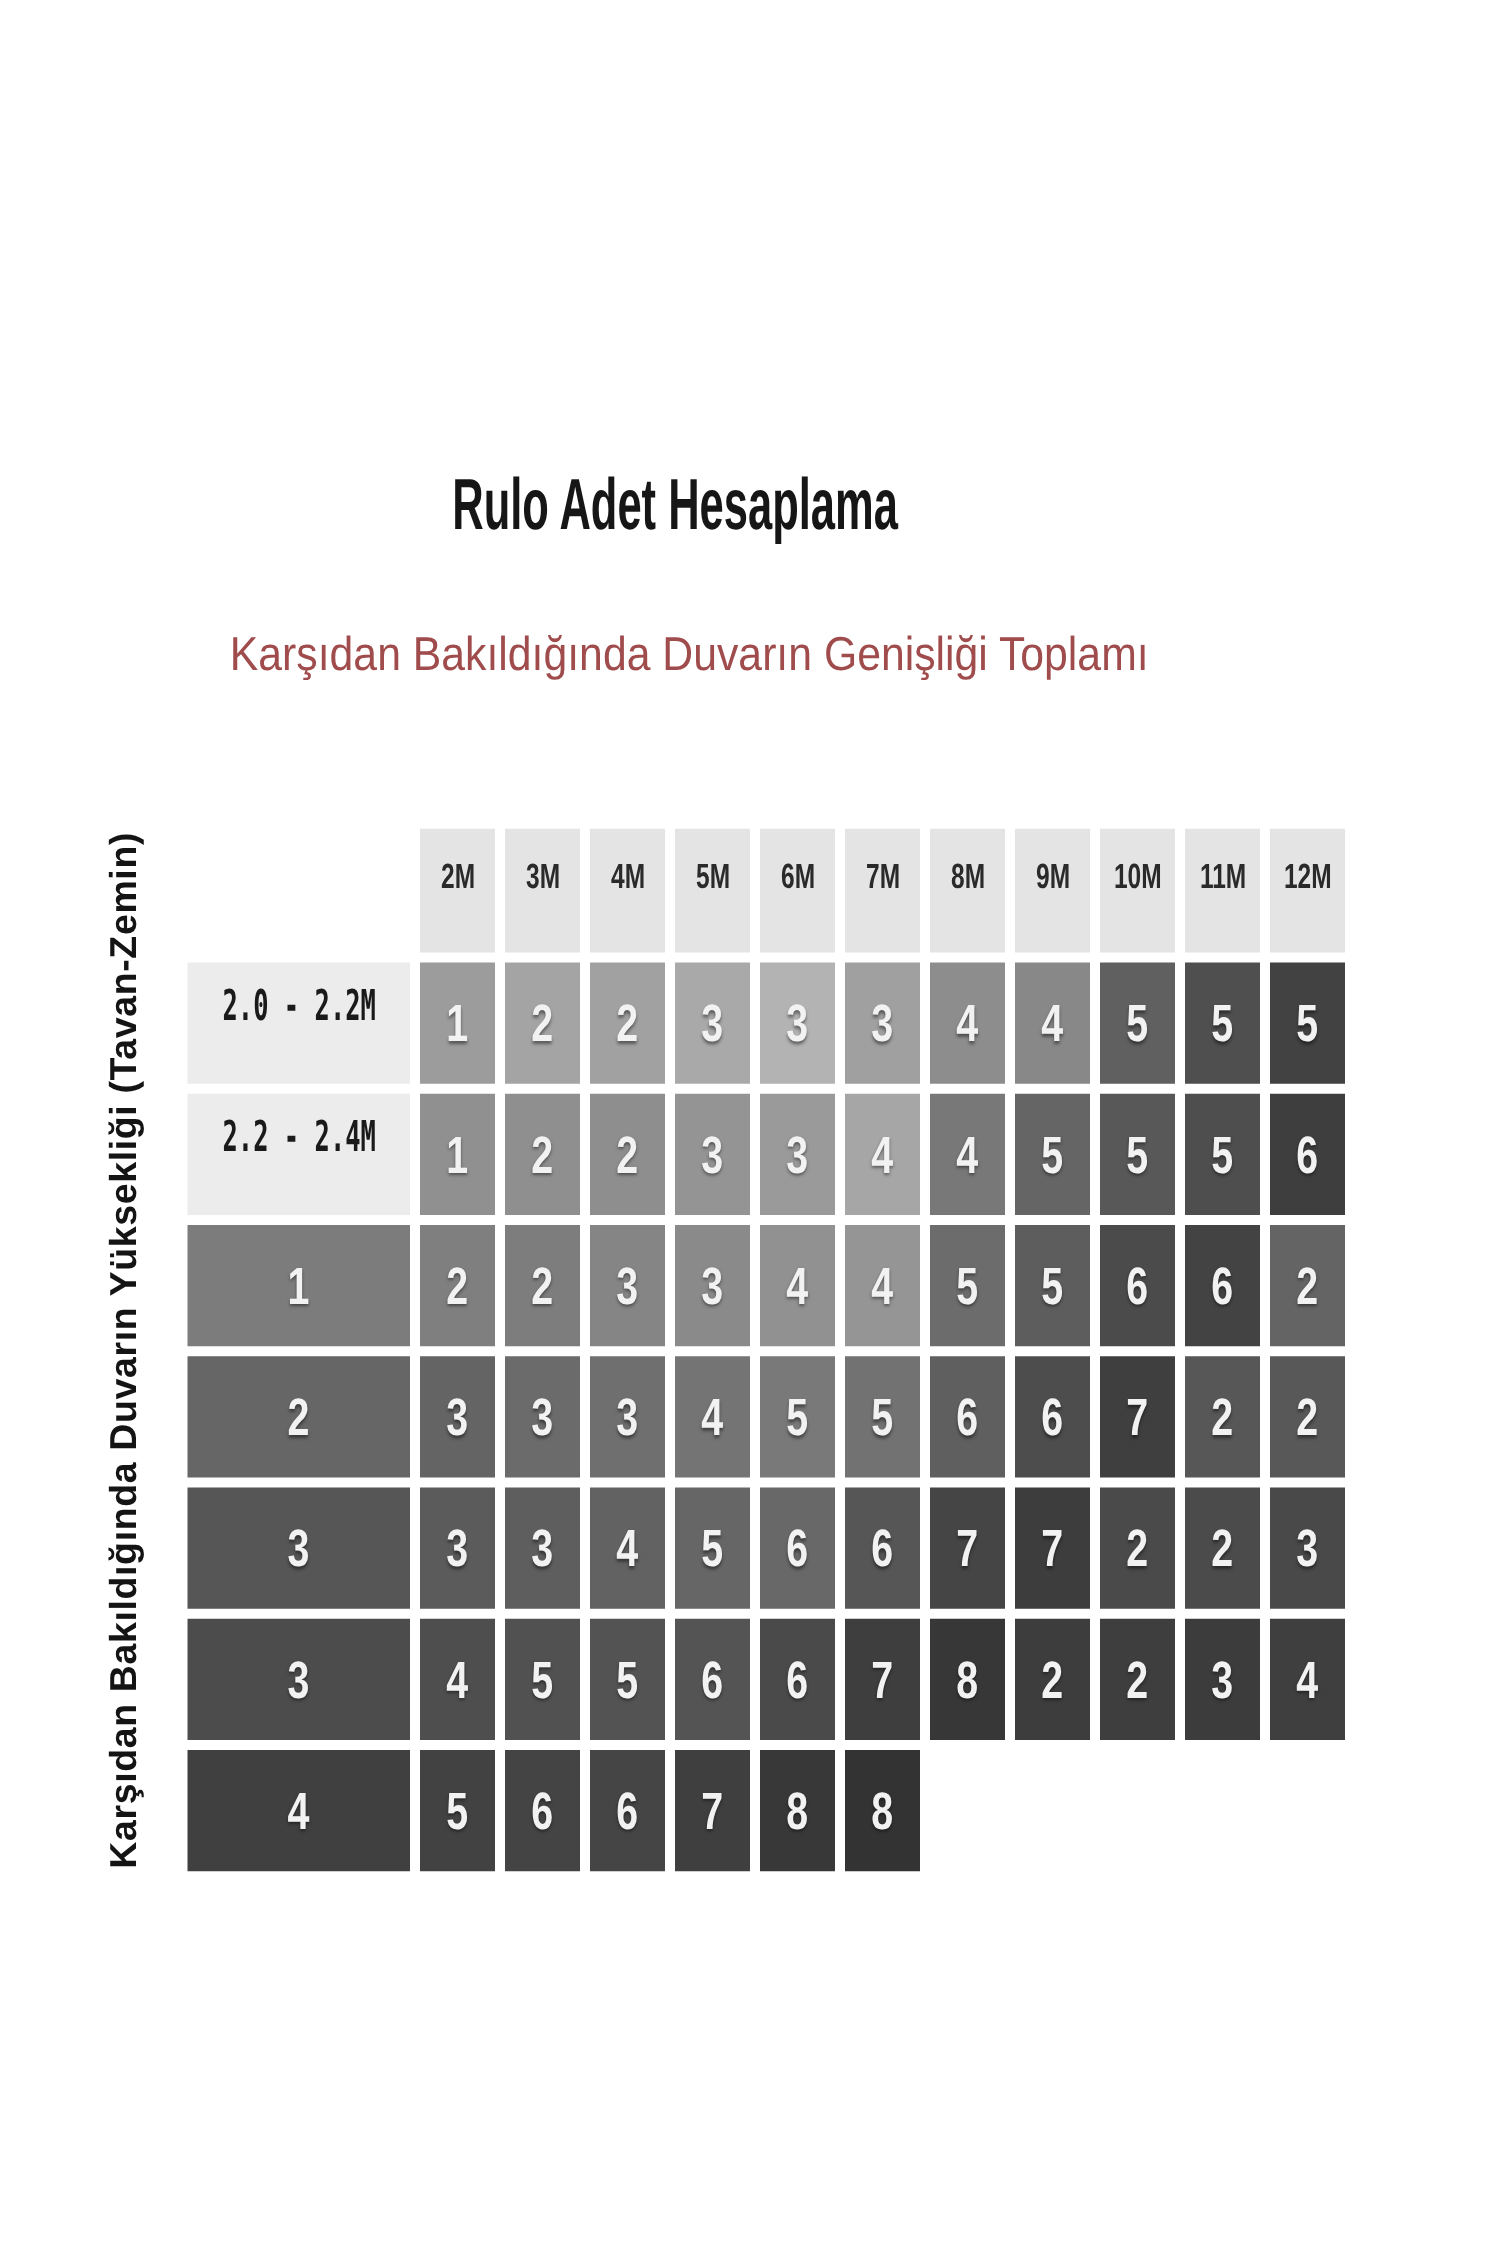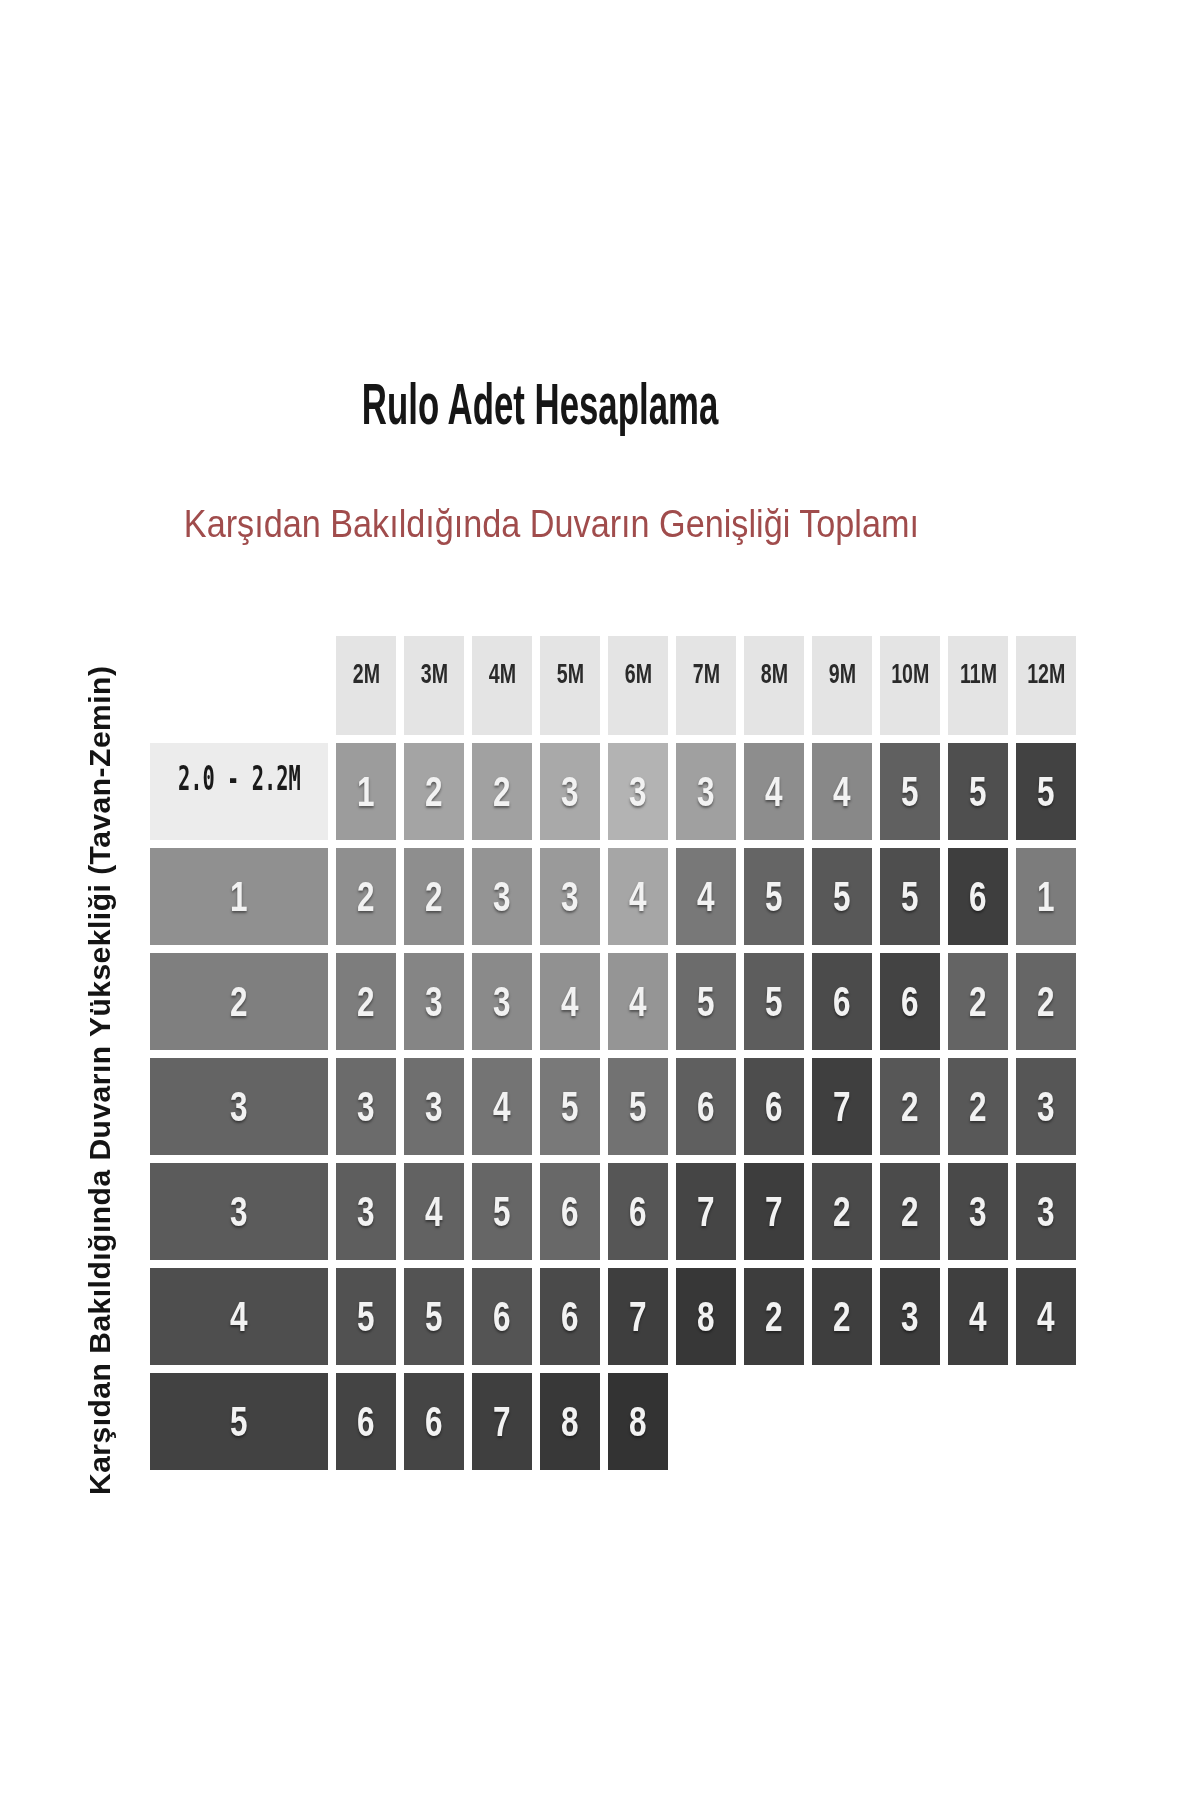--- a/index.html
+++ b/index.html
@@ -39,21 +39,21 @@
     display:flex; align-items:center; justify-content:center;
     writing-mode:vertical-rl;
     transform:rotate(180deg);
     font-size:30px; font-weight:bold;
     color:#141414;
     letter-spacing:0.5px;
     white-space:nowrap;
   }
   .grid {
     position:absolute;
-    left:150px; top:636px;
+    left:150px; top:663px;
     display:grid;
     grid-template-columns:178px repeat(11, 60px);
     grid-template-rows:99px repeat(7, 97px);
     column-gap:8px; row-gap:8px;
   }
   .corner { background:transparent; }
   .col-header {
     background:#e4e4e4;
     display:flex; justify-content:center; align-items:flex-start;
     padding-top:22px; box-sizing:border-box;
@@ -150,20 +150,23 @@
     </div>
     <div class="cell" style="background: rgb(96, 96, 96);">
       <span class="cond" style="--sx: 0.75;">5</span>
     </div>
     <div class="cell" style="background: rgb(79, 79, 79);">
       <span class="cond" style="--sx: 0.75;">5</span>
     </div>
     <div class="cell" style="background: rgb(66, 66, 66);">
       <span class="cond" style="--sx: 0.75;">5</span>
     </div>
+    <div class="row-label">
+      <span class="cond" style="--sx: 0.6;">2.2 - 2.4M</span>
+    </div>
     <div class="cell" style="background: rgb(144, 144, 144);">
       <span class="cond" style="--sx: 0.75;">1</span>
     </div>
     <div class="cell" style="background: rgb(143, 143, 143);">
       <span class="cond" style="--sx: 0.75;">2</span>
     </div>
     <div class="cell" style="background: rgb(142, 142, 142);">
       <span class="cond" style="--sx: 0.75;">2</span>
     </div>
     <div class="cell" style="background: rgb(148, 148, 148);">

